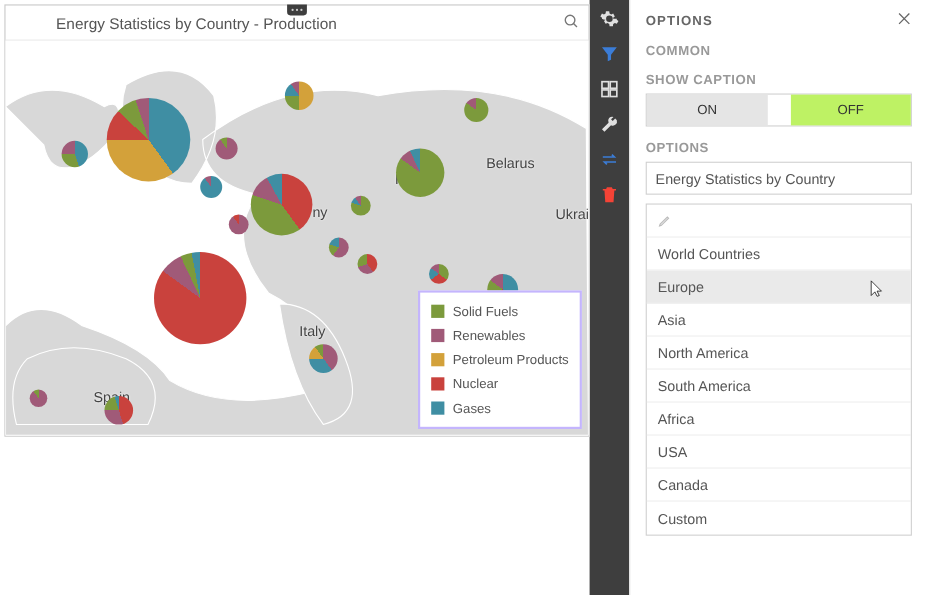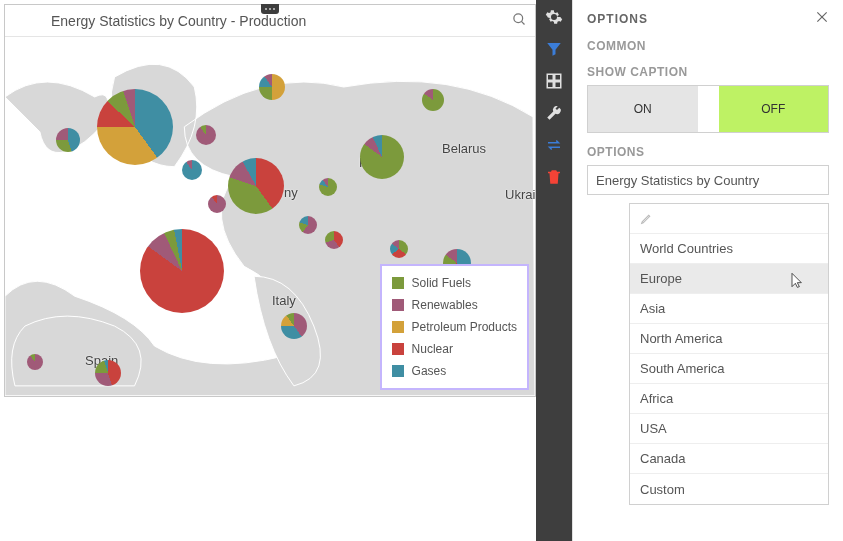--- a/index.html
+++ b/index.html
@@ -30,26 +30,26 @@
   .icon-strip .tool { width: 22px; height: 22px; display: flex; align-items: center; justify-content: center; color: #e0e0e0; cursor: pointer; }
   .icon-strip .tool svg { width: 18px; height: 18px; }
   .icon-strip .tool.danger { color: #f44336; }
 
   
   .options-panel { flex: 1; height: 541px; border-left: 1px solid #e0e0e0; padding: 10px 14px 0 14px; background: #fff; position: relative; }
   .options-header { display: flex; align-items: center; justify-content: space-between; margin-bottom: 12px; }
   .options-title { font-size: 12px; letter-spacing: 1px; color: #666; font-weight: 600; }
   .close-btn { color: #666; cursor: pointer; }
   .section-label { font-size: 12px; letter-spacing: 0.5px; color: #999; font-weight: 600; margin: 12px 0 6px; }
-  .toggle-group { display: flex; border: 1px solid #d0d0d0; height: 48px; gap: 21px; }
+  .toggle-group { display: flex; border: 1px solid #d0d0d0; height: 30px; gap: 21px; }
   .toggle-btn { flex: 1; display: flex; align-items: center; justify-content: center; font-size: 12px; cursor: pointer; background: #bef264; }
   .toggle-btn.active { background: #e5e5e5; }
   .caption-input { width: 100%; height: 30px; border: 1px solid #d0d0d0; padding: 0 8px; font-size: 13px; color: #555; }
 
-  .list-box { border: 1px solid #d0d0d0; margin-top: 8px; margin-left: 42px; }
+  .list-box { border: 1px solid #d0d0d0; margin-top: 8px; }
   .list-item { height: 30px; display: flex; align-items: center; padding: 0 10px; font-size: 13px; color: #555; border-bottom: 1px solid #eee; cursor: pointer; position: relative; }
   .list-item:last-child { border-bottom: none; }
   .list-item.muted { color: #bbb; }
   .list-item.highlight { background: #eaeaea; }
   .cursor-ptr { position: absolute; right: 24px; top: 7px; }
 
   
   .pie { position: absolute; border-radius: 50%; }
 </style>
 </head>

